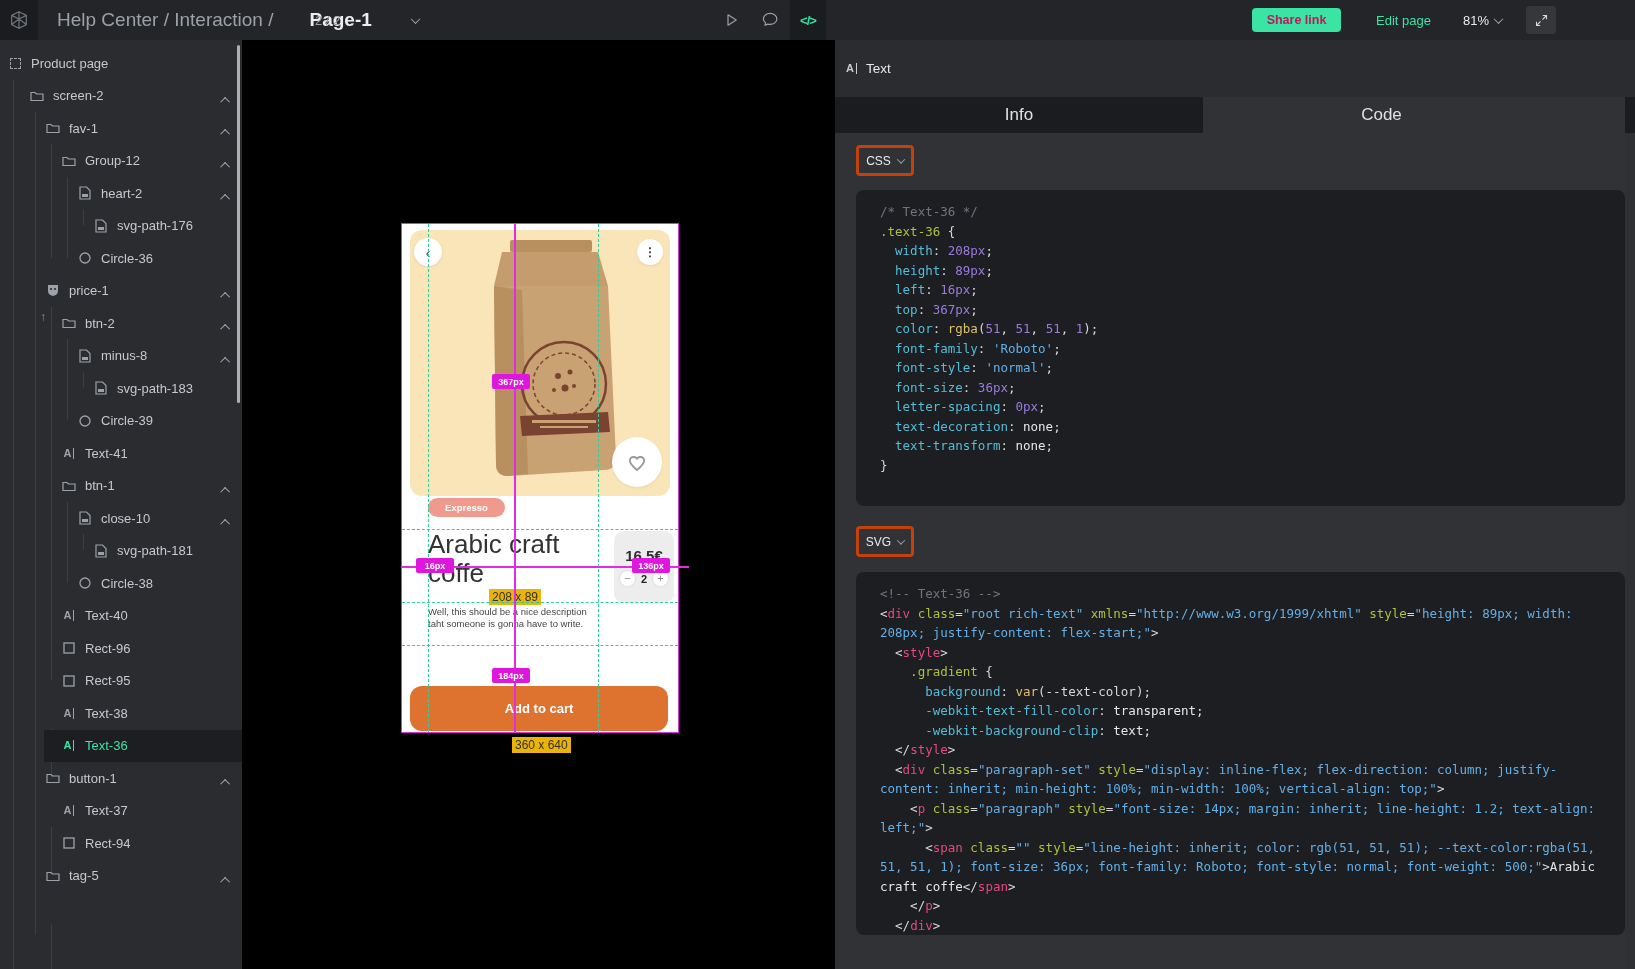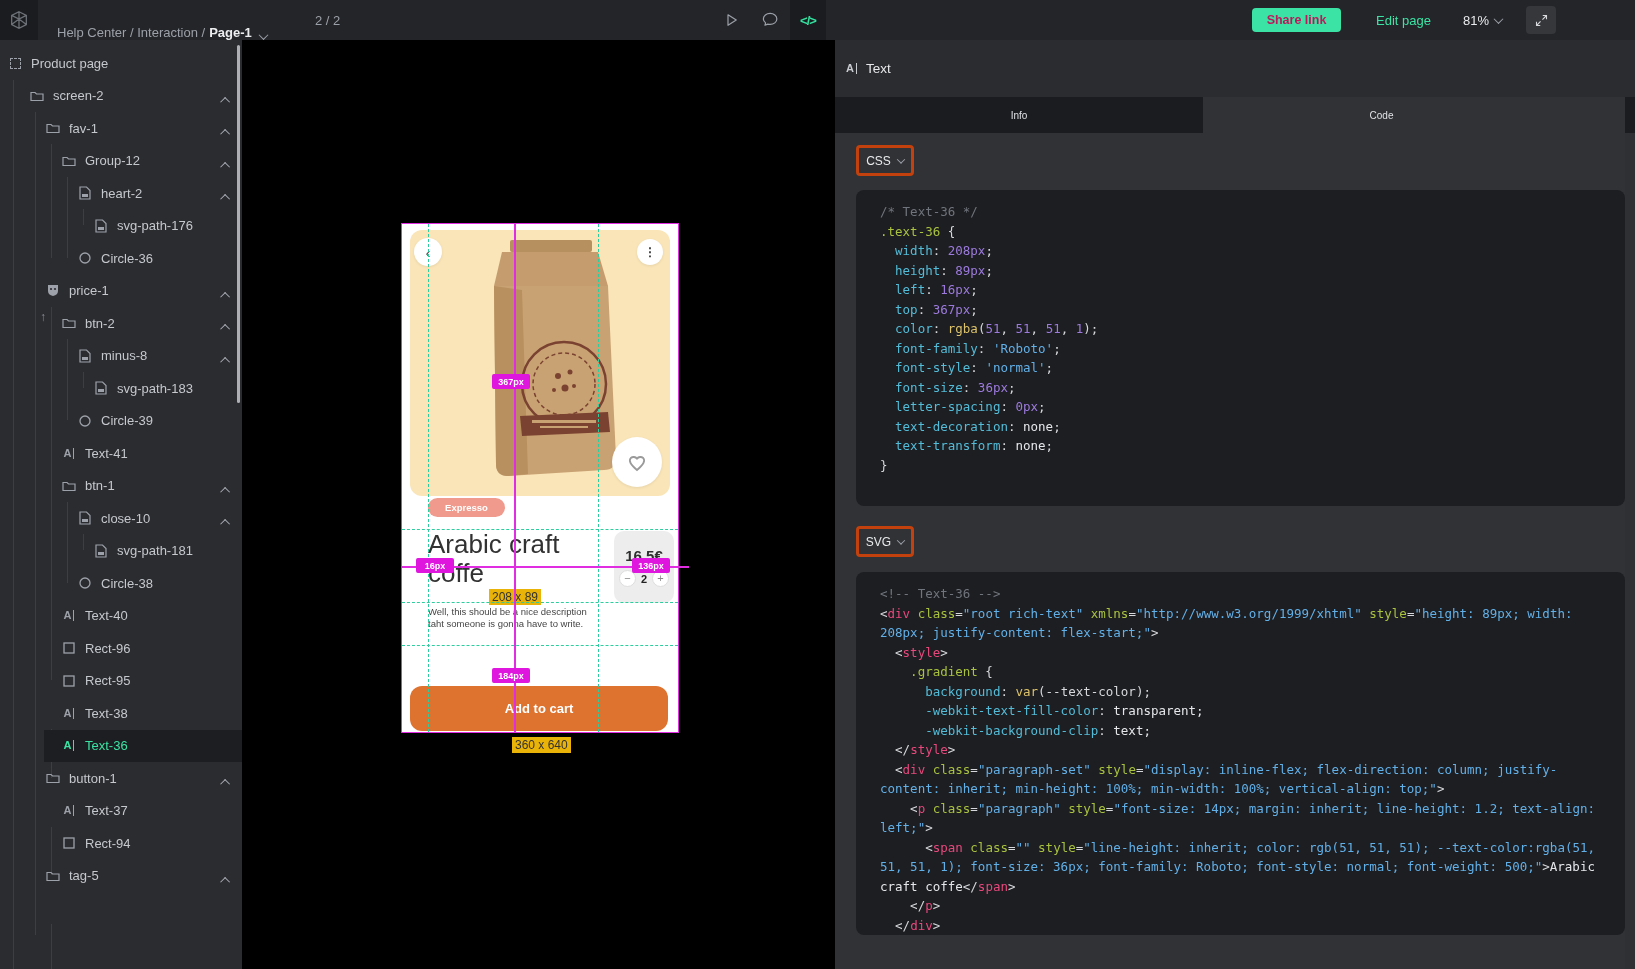--- a/index.html
+++ b/index.html
@@ -4,22 +4,22 @@
 <style>
   * { margin:0; padding:0; box-sizing:border-box; }
   html,body { background:#000; }
   .app { position:relative; width:1635px; height:969px; overflow:hidden;
          font-family:"Liberation Sans", sans-serif; color:#C5C8CD; background:#000; }
 
   
   .topbar { position:absolute; left:0; top:0; width:1635px; height:40px; background:#242529; }
   .logo-box { position:absolute; left:0; top:0; width:38px; height:40px; background:#1B1C1F;
               display:flex; align-items:center; justify-content:center; cursor:pointer; }
-  .breadcrumb { position:absolute; left:57px; top:0; height:40px; display:flex; align-items:flex-end;
-                font-size:13px; color:#9CA0A8; cursor:pointer; }
+  .breadcrumb { position:absolute; left:57px; top:0; height:40px; display:flex; align-items:center;
+                font-size:19px; color:#9CA0A8; cursor:pointer;gap:32px; }
   .breadcrumb b { color:#ECEDEF; font-weight:600; margin-left:4px; }
   .page-indicator { position:absolute; left:315px; top:0; height:40px; display:flex; align-items:center;
                     font-size:13px; color:#9CA0A8; }
   .tb-icon { position:absolute; top:0; height:40px; width:36px; display:flex; align-items:center;
              justify-content:center; cursor:pointer; }
   .code-glyph { font-size:13px; font-weight:700; color:#35E3A1; letter-spacing:-1px; }
   .share-btn { position:absolute; left:1252px; top:8px; width:89px; height:24px; background:#3BE3A4;
                color:#be185d; font-size:12.5px; font-weight:600; border:none; border-radius:4px;
                display:flex; align-items:center; justify-content:center; cursor:pointer; }
   .edit-link { position:absolute; left:1376px; top:0; height:40px; display:flex; align-items:center;
@@ -88,21 +88,21 @@
   .m-badge { position:absolute; height:15px; min-width:38px; padding:0 4px; background:#DE16DE; color:#fff;
              font-size:9px; font-weight:700; border-radius:2px; display:flex; align-items:center; justify-content:center; }
 
   
   .inspector { position:absolute; left:835px; top:40px; width:800px; height:929px; background:#303236; }
   .insp-header { position:absolute; left:0; top:0; width:800px; height:57px; background:#2B2C2F;
                  display:flex; align-items:center; }
   .insp-header .t-ic { margin-left:11px; color:#C9CCD1; display:inline-flex; align-items:center; }
   .insp-title { margin-left:9px; font-size:13.5px; color:#E6E8EA; }
   .tabrow { position:absolute; left:0; top:57px; width:800px; height:36px; display:flex; }
-  .tab { display:flex; align-items:center; justify-content:center; font-size:10px; color:#DFE1E4; cursor:pointer;text-align:center; }
+  .tab { display:flex; align-items:center; justify-content:center; font-size:17px; color:#DFE1E4; cursor:pointer;text-align:center; }
   .tab-info { width:368px; background:#1B1C1F; }
   .tab-code { width:422px; background:#303236; padding-right:65px; }
   .tab-gutter { width:10px; background:#1B1C1F; }
   .dd-btn { position:absolute; width:58px; height:31px; border:3px solid #c2410c; border-radius:4px;
             background:transparent; color:#E8EAEC; font-size:12px; display:flex; align-items:center;
             justify-content:center; gap:7px; cursor:pointer; }
   .dd-btn .chev { width:6px; height:6px; }
   .code-block { position:absolute; left:21px; width:769px; background:#1D1E22; border-radius:8px;
                 padding:12px 24px; overflow:hidden; font-family:"DejaVu Sans Mono", monospace;
                 font-size:12.5px; line-height:19.5px; }

